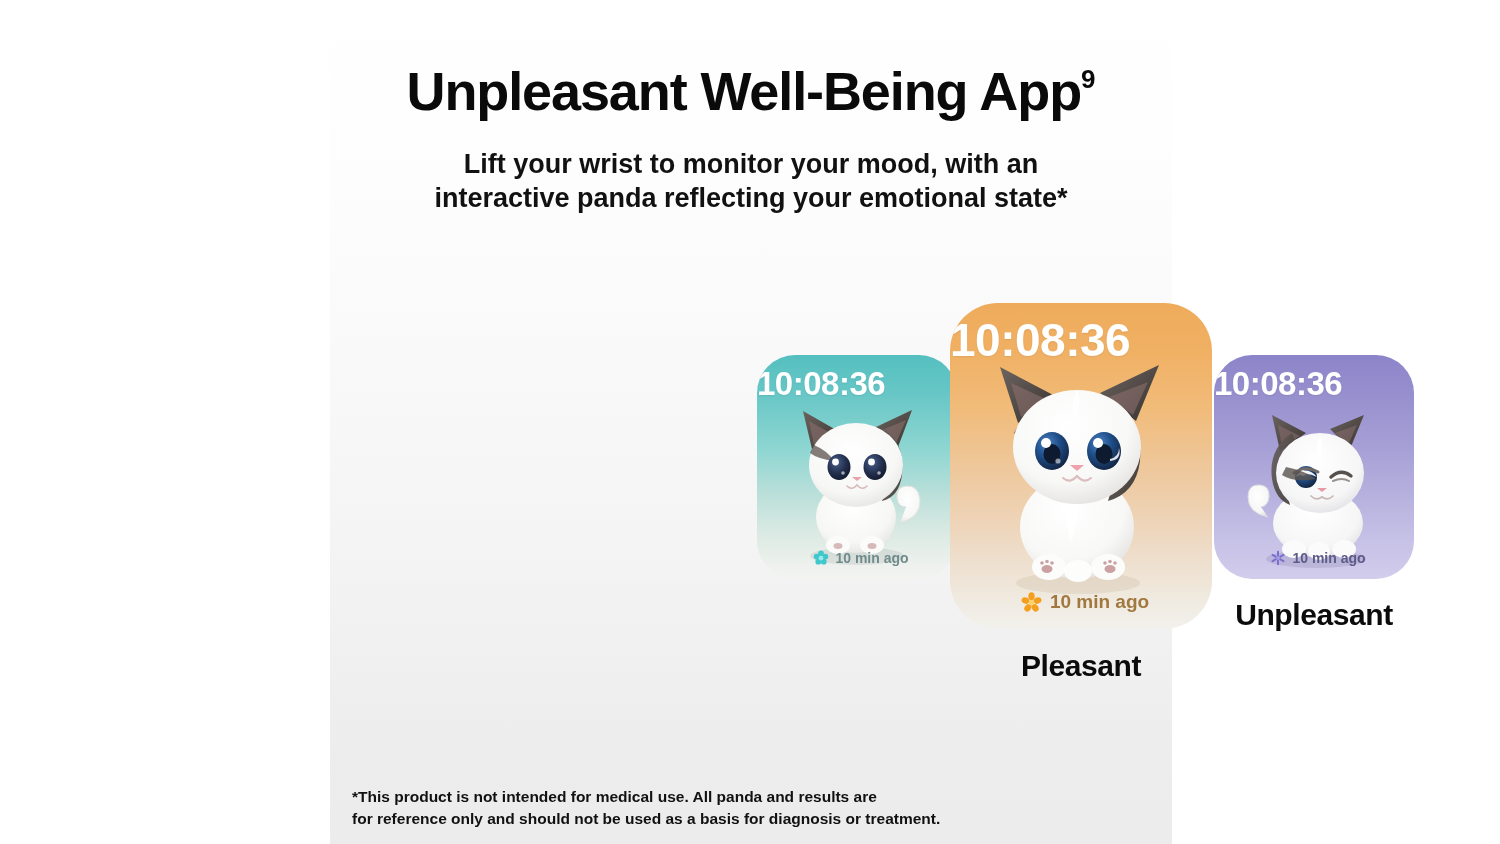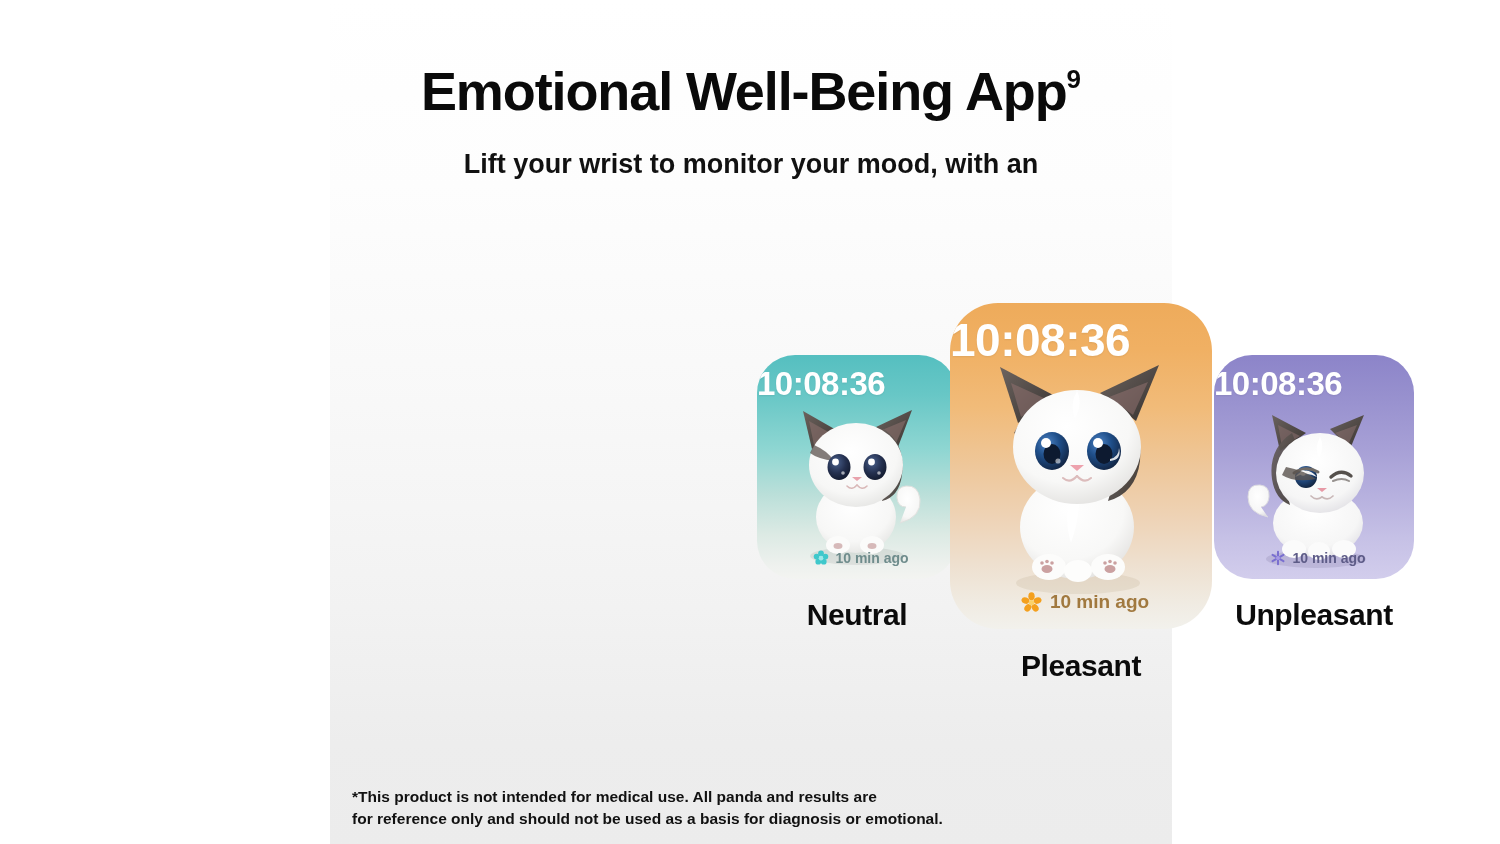--- a/index.html
+++ b/index.html
@@ -174,24 +174,25 @@
     line-height: 1.42;
   }
   #disclaimer .l2 { display: block; }
 </style>
 </head>
 <body>
 
 <div id="stage">
   <div id="panel">
 
-    <div id="title"><span>Emotional Well-Being App</span><span class="sup">9</span></div>
+    <div id="title"><span>Unpleasant Well-Being App</span><span class="sup">9</span></div>
 
     <div id="subtitle">
       <span class="l1">Lift your wrist to monitor your mood, with an</span>
+      <span class="l2">interactive panda reflecting your emotional state*</span>
     </div>
 
     <div class="card side" id="card-neutral">
       <div class="card-time">10:08:36</div>
 
       <svg class="pet" width="170" height="180" viewBox="0 0 170 180" style="top:38px;">
         <defs>
           <radialGradient id="nFur" cx="45%" cy="35%" r="70%">
             <stop offset="0%" stop-color="#ffffff"></stop>
             <stop offset="70%" stop-color="#f7f7f6"></stop>
@@ -401,23 +402,22 @@
             <line x1="12" y1="2.5" x2="12" y2="21.5"></line>
             <line x1="3.8" y1="7.2" x2="20.2" y2="16.8"></line>
             <line x1="3.8" y1="16.8" x2="20.2" y2="7.2"></line>
           </g>
           <circle cx="12" cy="12" r="3" fill="#a79ae4"></circle>
         </svg>
         <span class="ago-text">10 min ago</span>
       </div>
     </div>
 
-    <div class="mood-label" id="label-neutral">Neutral</div>
     <div class="mood-label" id="label-unpleasant">Unpleasant</div>
     <div class="mood-label" id="label-pleasant">Pleasant</div>
 
     <div id="disclaimer">
       <span class="l1">*This product is not intended for medical use. All panda and results are</span>
-      <span class="l2">for reference only and should not be used as a basis for diagnosis or emotional.</span>
+      <span class="l2">for reference only and should not be used as a basis for diagnosis or treatment.</span>
     </div>
 
   </div>
 </div>
 
 </body></html>

